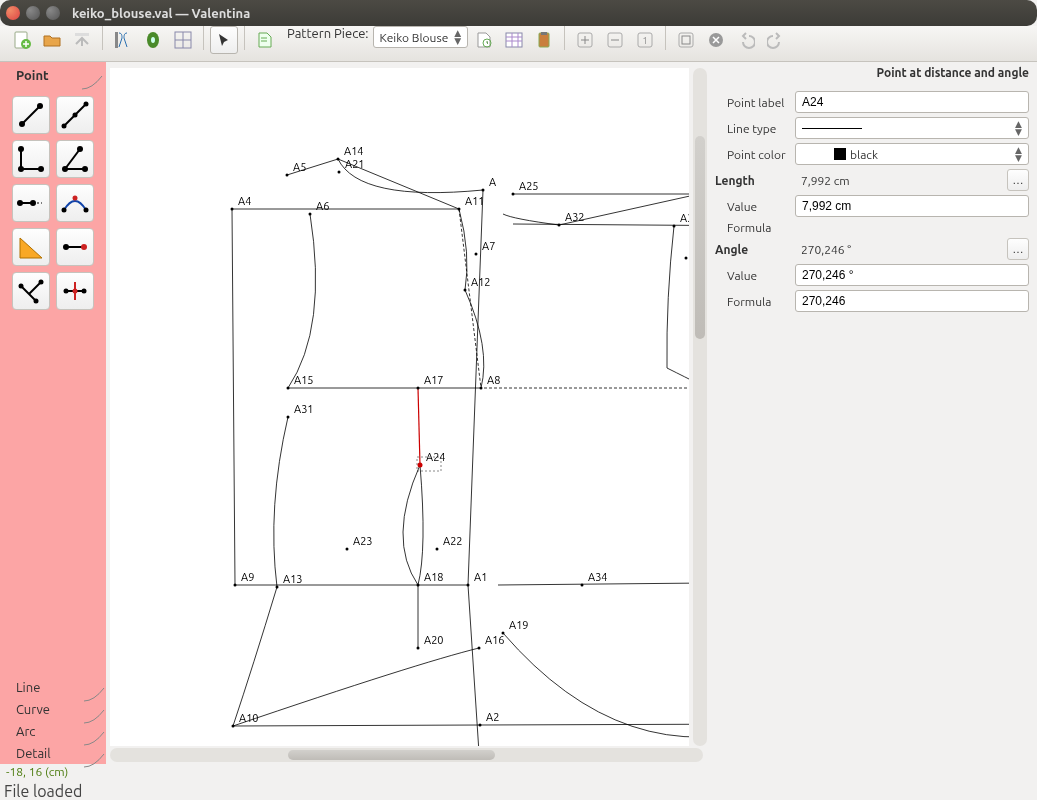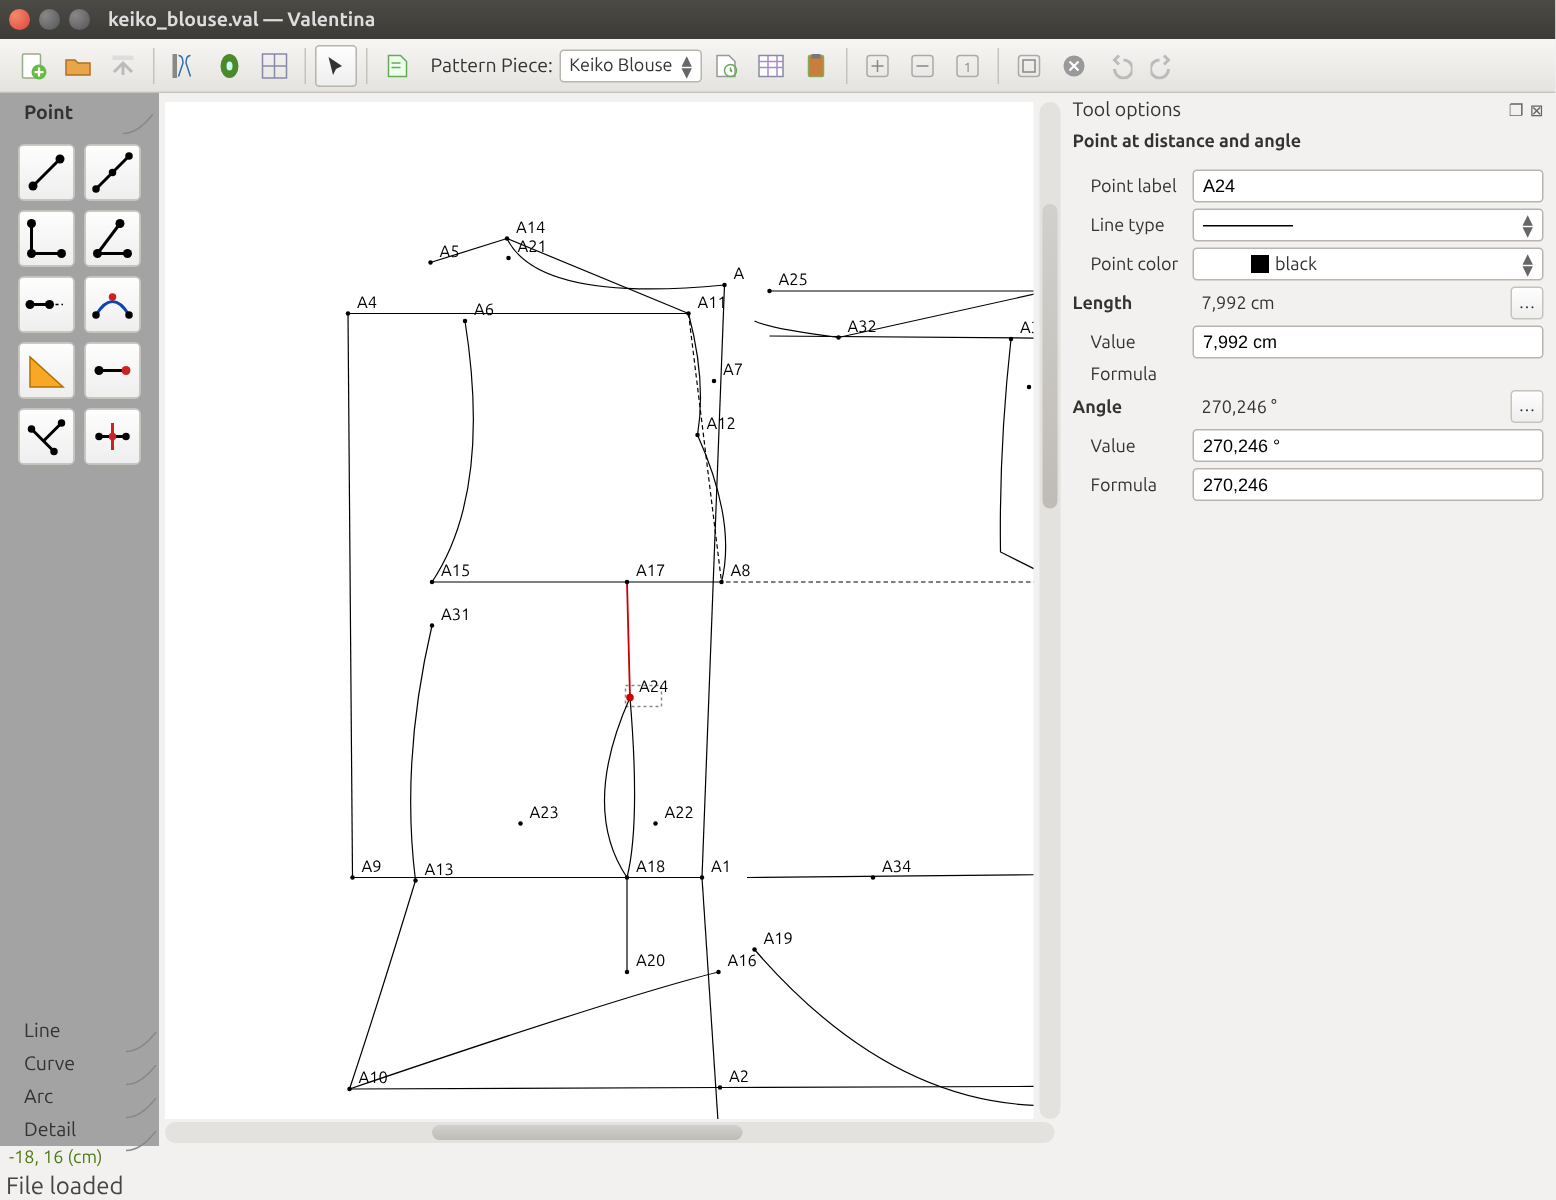--- a/index.html
+++ b/index.html
@@ -1,47 +1,47 @@
 <!DOCTYPE html>
 <html><head>
 <meta charset="utf-8">
 <style>
 * { box-sizing: border-box; margin: 0; padding: 0; }
 body { font-family: "Ubuntu", "DejaVu Sans", sans-serif; font-size: 13px; color: #333; background: #f2f1f0; width: 1037px; height: 800px; overflow: hidden; }
-.titlebar { height: 26px; background: linear-gradient(#4c4a44,#3c3b37); display: flex; align-items: center; padding: 0 6px; color: #ddd; }
+.titlebar { height: 26px; background: linear-gradient(#4c4a44,#3c3b37); display: flex; align-items: center; padding: 0 6px; color: #ddd; border-radius: 10px; }
 .titlebar .win-btn { width: 14px; height: 14px; border-radius: 50%; margin-right: 6px; display: inline-block; }
 .win-close { background: radial-gradient(circle at 30% 30%, #f28b67, #d44); }
 .win-min, .win-max { background: radial-gradient(circle at 30% 30%, #888, #555); }
 .titlebar-title { margin-left: 6px; font-weight: bold; font-size: 13px; }
-.toolbar { height: 36px; background: linear-gradient(#f7f6f4,#e5e3df); border-bottom: 1px solid #c6c3bd; display: flex; align-items: center; padding: 0 8px; gap: 2px; }
+.toolbar { height: 36px; background: linear-gradient(#f7f6f4,#e5e3df); border-bottom: 1px solid #c6c3bd; display: flex; align-items: flex-start; padding: 0 8px; gap: 2px; }
 .tb-btn { width: 28px; height: 28px; display: flex; align-items: center; justify-content: center; border-radius: 3px; }
 .tb-sep { width: 1px; height: 24px; background: #c6c3bd; margin: 0 4px; }
 .tb-label { font-size: 13px; color: #333; margin: 0 2px 0 6px; }
 .tb-select { background: #fff; border: 1px solid #b8b5af; border-radius: 3px; padding: 2px 6px; display: flex; align-items: center; gap: 6px; font-size: 12px; }
 .tb-select .arrows { font-size: 9px; line-height: 8px; color: #666; }
 .main { display: flex; height: calc(800px - 26px - 36px - 18px - 18px); }
-.left-panel { width: 106px; background: #a3a3a3; display: flex; flex-direction: column; }
+.left-panel { width: 106px; background: #fca5a5; display: flex; flex-direction: column; }
 .tab { position: relative; padding: 4px 8px; margin: 2px 4px 2px 8px; font-size: 13px; color: #333; }
 .tab.active { font-weight: bold; }
 .tab-curve { position:absolute; right:-2px; bottom:-4px; width:22px; height:14px; }
 .tool-grid { display: grid; grid-template-columns: 38px 38px; gap: 6px; padding: 8px 12px; }
 .tool-cell { width: 38px; height: 38px; background: linear-gradient(#fefefe,#eee); border: 1px solid #c6c3bd; border-radius: 4px; display: flex; align-items:center; justify-content:center; }
 .spacer-flex { flex: 1; }
 .bottom-tabs .tab { margin: 0 2px 0 8px; padding: 4px 8px; }
 .canvas-wrap { flex: 1; display: flex; flex-direction: column; background: #f2f1f0; }
 .canvas { flex: 1; background: #fff; margin: 6px 4px 0 4px; border: 0; position: relative; overflow: hidden; }
 .canvas svg { position:absolute; left:0; top:0; }
 .hscroll { height: 14px; margin: 2px 4px 2px 4px; background: #e4e2de; border-radius: 7px; position: relative; }
 .hscroll-thumb { position:absolute; height:10px; top:2px; left:30%; width:35%; background: linear-gradient(#d2d0cc,#bfbcb7); border-radius:5px; }
 .vscroll { width: 14px; background: #e4e2de; border-radius:7px; position:relative; margin:6px 0 0 0;}
 .vscroll-thumb { position:absolute; width:10px; left:2px; top:10%; height:30%; background: linear-gradient(#d2d0cc,#bfbcb7); border-radius:5px;}
 .right-panel { width: 330px; background: #f2f1f0; display: flex; flex-direction: column; }
 .panel-header { padding: 4px 8px; font-size: 13px; display:flex; justify-content:space-between; align-items:center; color:#333;}
 .panel-header .icons span { margin-left:4px; font-size:11px; color:#666;}
-.panel-sub { padding: 4px 8px; font-weight: bold; font-size: 12px; }
+.panel-sub { padding: 4px 8px; font-weight: bold; font-size: 12px; text-align: right; }
 .form { padding: 4px 8px; }
 .form-row { display: flex; align-items: center; margin: 4px 0; }
 .form-label { width: 80px; font-size: 12px; color: #333; padding-left: 12px;}
 .form-label.bold { font-weight: bold; padding-left:0;}
 .form-input { flex:1; background: #fff; border: 1px solid #b8b5af; border-radius: 3px; padding: 3px 6px; font-size: 12px; }
 .form-combo { flex:1; background: #fff; border: 1px solid #b8b5af; border-radius: 3px; padding: 2px 6px; font-size: 12px; display:flex; align-items:center; justify-content:space-between;}
 .form-combo .line-sample { width: 60px; height: 0; border-top: 1.5px solid #000; }
 .form-combo .color-swatch { width:12px; height:12px; background:#000; margin-right:4px; }
 .form-dots { width: 22px; height:22px; margin-left:4px; background: linear-gradient(#fefefe,#eee); border: 1px solid #c6c3bd; border-radius: 3px; display:flex; align-items:center; justify-content:center; font-size:11px;}
 .status { height: 18px; font-size: 12px; padding: 1px 6px; color:#4d7c0f; }
@@ -405,24 +405,20 @@
       <div class="vscroll">
           <div class="vscroll-thumb"></div>
         </div>
     </div>
     <div class="hscroll">
         <div class="hscroll-thumb"></div>
       </div>
   </div>
 
   <div class="right-panel">
-    <div class="panel-header">
-      <span>Tool options</span>
-      <span class="icons"><span>❐</span><span>⊠</span></span>
-    </div>
     <div class="panel-sub">Point at distance and angle</div>
     <div class="form">
       <div class="form-row">
         <div class="form-label">Point label</div>
         <input class="form-input" value="A24" style="">
       </div>
       <div class="form-row">
         <div class="form-label">Line type</div>
         <div class="form-combo">
             <span class="line-sample"></span>

